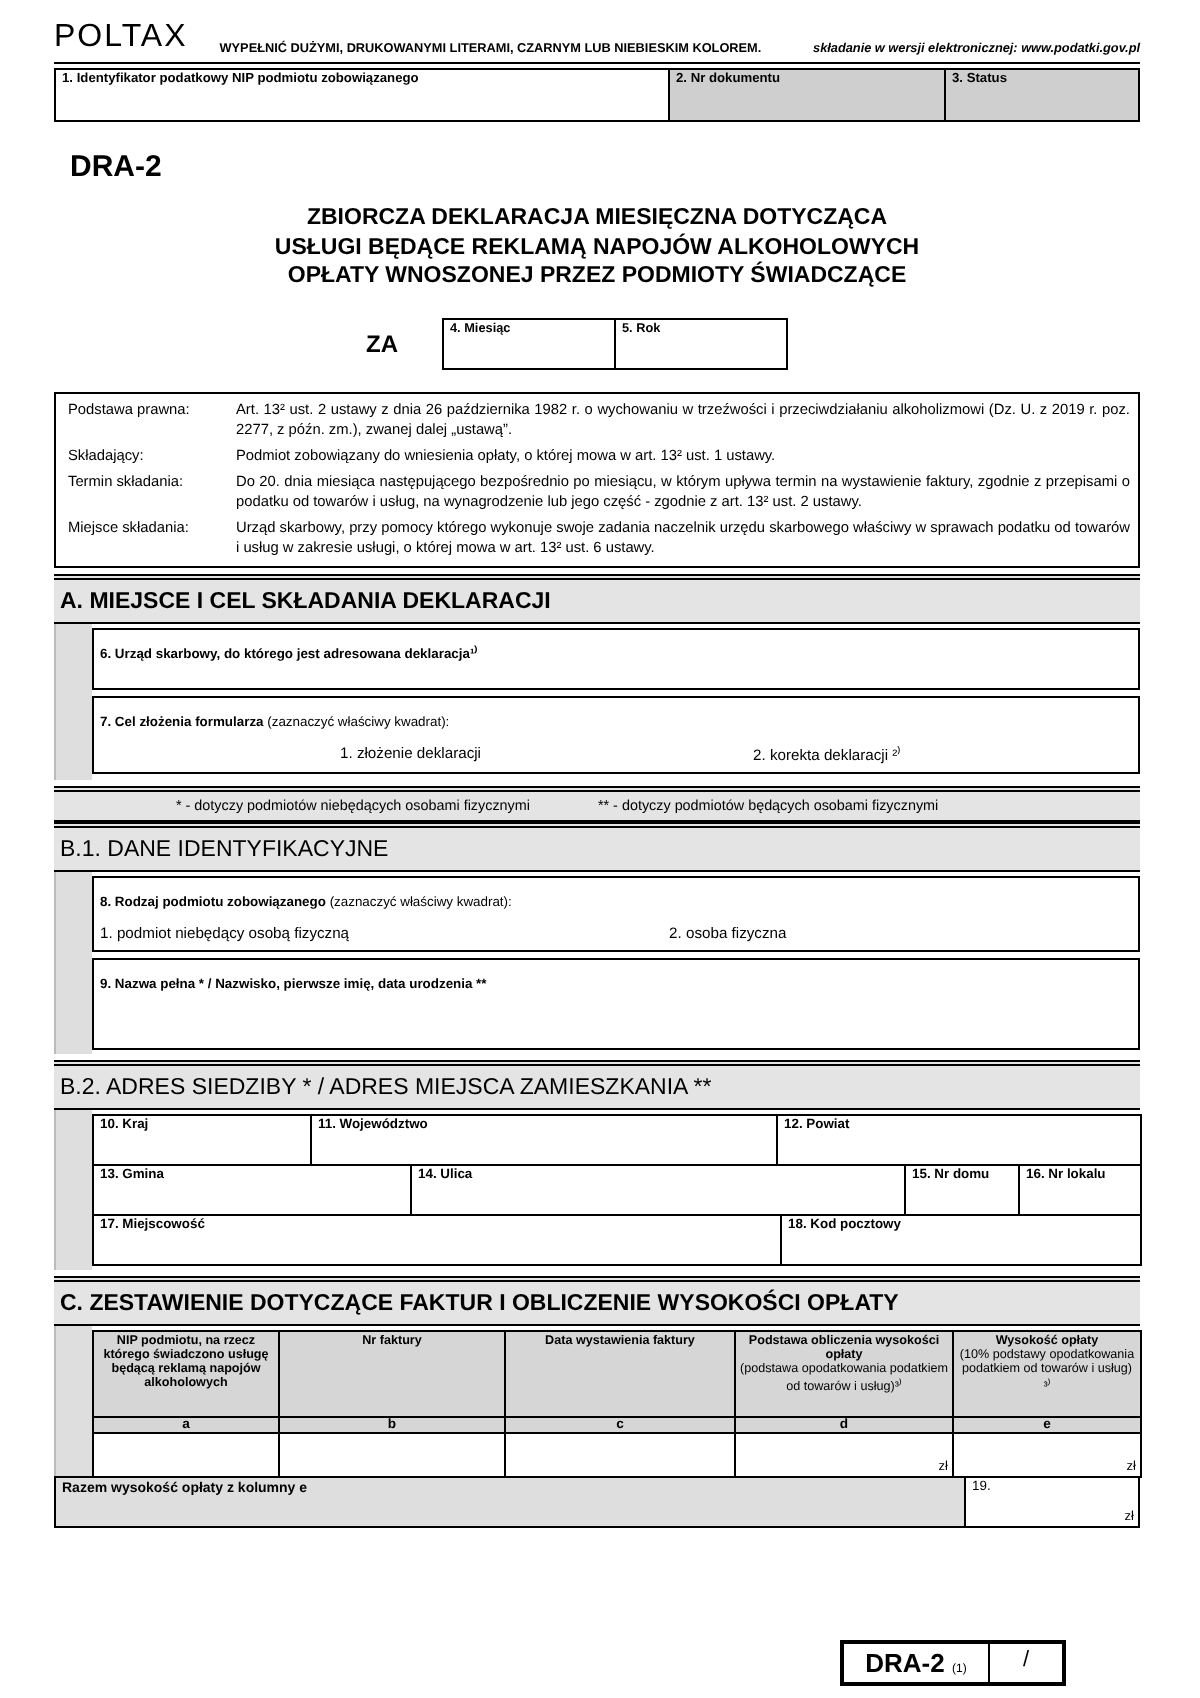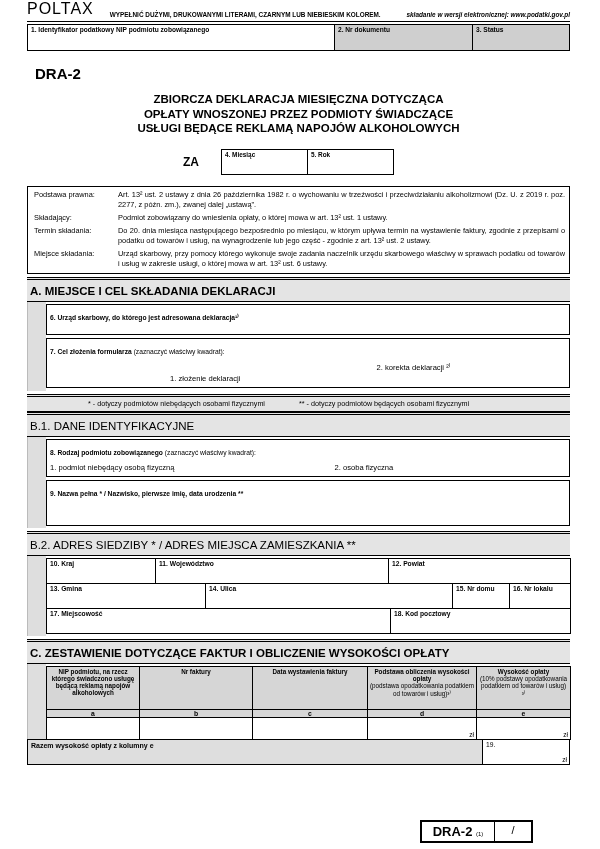--- a/index.html
+++ b/index.html
@@ -4,21 +4,21 @@
 <style>
   html,body { margin:0; padding:0; background:#888; }
   .page {
     width:600px; height:849px; background:#fff; position:relative;
     font-family:"Liberation Sans", sans-serif; color:#000; margin:0 auto;
     overflow:hidden;
   }
   .inner { position:absolute; left:27px; right:30px; top:0; }
 
   
-  .tophead { display:flex; align-items:flex-end; }
+  .tophead { display:flex; align-items:flex-end; padding-top:10px; }
   .brand { font-size:16px; letter-spacing:1px; font-weight:400; }
   .instruction { font-size:6.4px; font-weight:bold; margin-left:16px; flex:1; }
   .electronic { font-size:6.4px; font-weight:bold; font-style:italic; text-align:right; }
 
   .sep { border-top:1px solid #000; margin-top:3px; }
 
   
   .id-row { display:flex; margin-top:2px; }
   .id-cell { border:1px solid #000; height:27px; box-sizing:border-box;
              font-size:6.6px; font-weight:bold; padding:1px 3px; margin-right:-1px; }
@@ -111,22 +111,22 @@
         <span>2. Nr dokumentu</span>
       </div>
       <div class="id-cell id-status">
         <span>3. Status</span>
       </div>
     </div>
 
     <div class="form-code">DRA-2</div>
     <div class="title">
       <div>ZBIORCZA DEKLARACJA MIESIĘCZNA  DOTYCZĄCA</div>
+      <div>USŁUGI BĘDĄCE REKLAMĄ NAPOJÓW ALKOHOLOWYCH</div>
       <div>OPŁATY WNOSZONEJ PRZEZ PODMIOTY ŚWIADCZĄCE</div>
-      <div>USŁUGI BĘDĄCE REKLAMĄ NAPOJÓW ALKOHOLOWYCH</div>
     </div>
 
     <div class="za-row">
       <span class="za-label">ZA</span>
       <div class="za-boxes">
         <div class="za-cell">
           <span>4. Miesiąc</span>
         </div>
         <div class="za-cell">
           <span>5. Rok</span>
@@ -158,21 +158,21 @@
     </div>
     <div class="sec-body">
       <div class="gutter"></div>
       <div class="sec-content">
         <div class="fieldbox" style="height:31px; margin-top:2px;">
           <span class="flabel">6. Urząd skarbowy, do którego jest adresowana deklaracja¹⁾</span>
         </div>
         <div class="fieldbox">
           <span class="flabel">7. Cel złożenia formularza </span><span class="fhint">(zaznaczyć właściwy kwadrat):</span>
           <div class="opts">
-            <span style="margin-left:120px;margin-top:12px;">1. złożenie deklaracji</span>
+            <span style="margin-left:120px;">1. złożenie deklaracji</span>
             <span style="margin-left:136px;">2. korekta deklaracji ²⁾</span>
           </div>
         </div>
       </div>
     </div>
 
     <div class="bar">
       <div class="bar-notes">
         <span>* - dotyczy podmiotów niebędących osobami fizycznymi</span>
         <span class="note2">** - dotyczy podmiotów będących  osobami fizycznymi</span>

